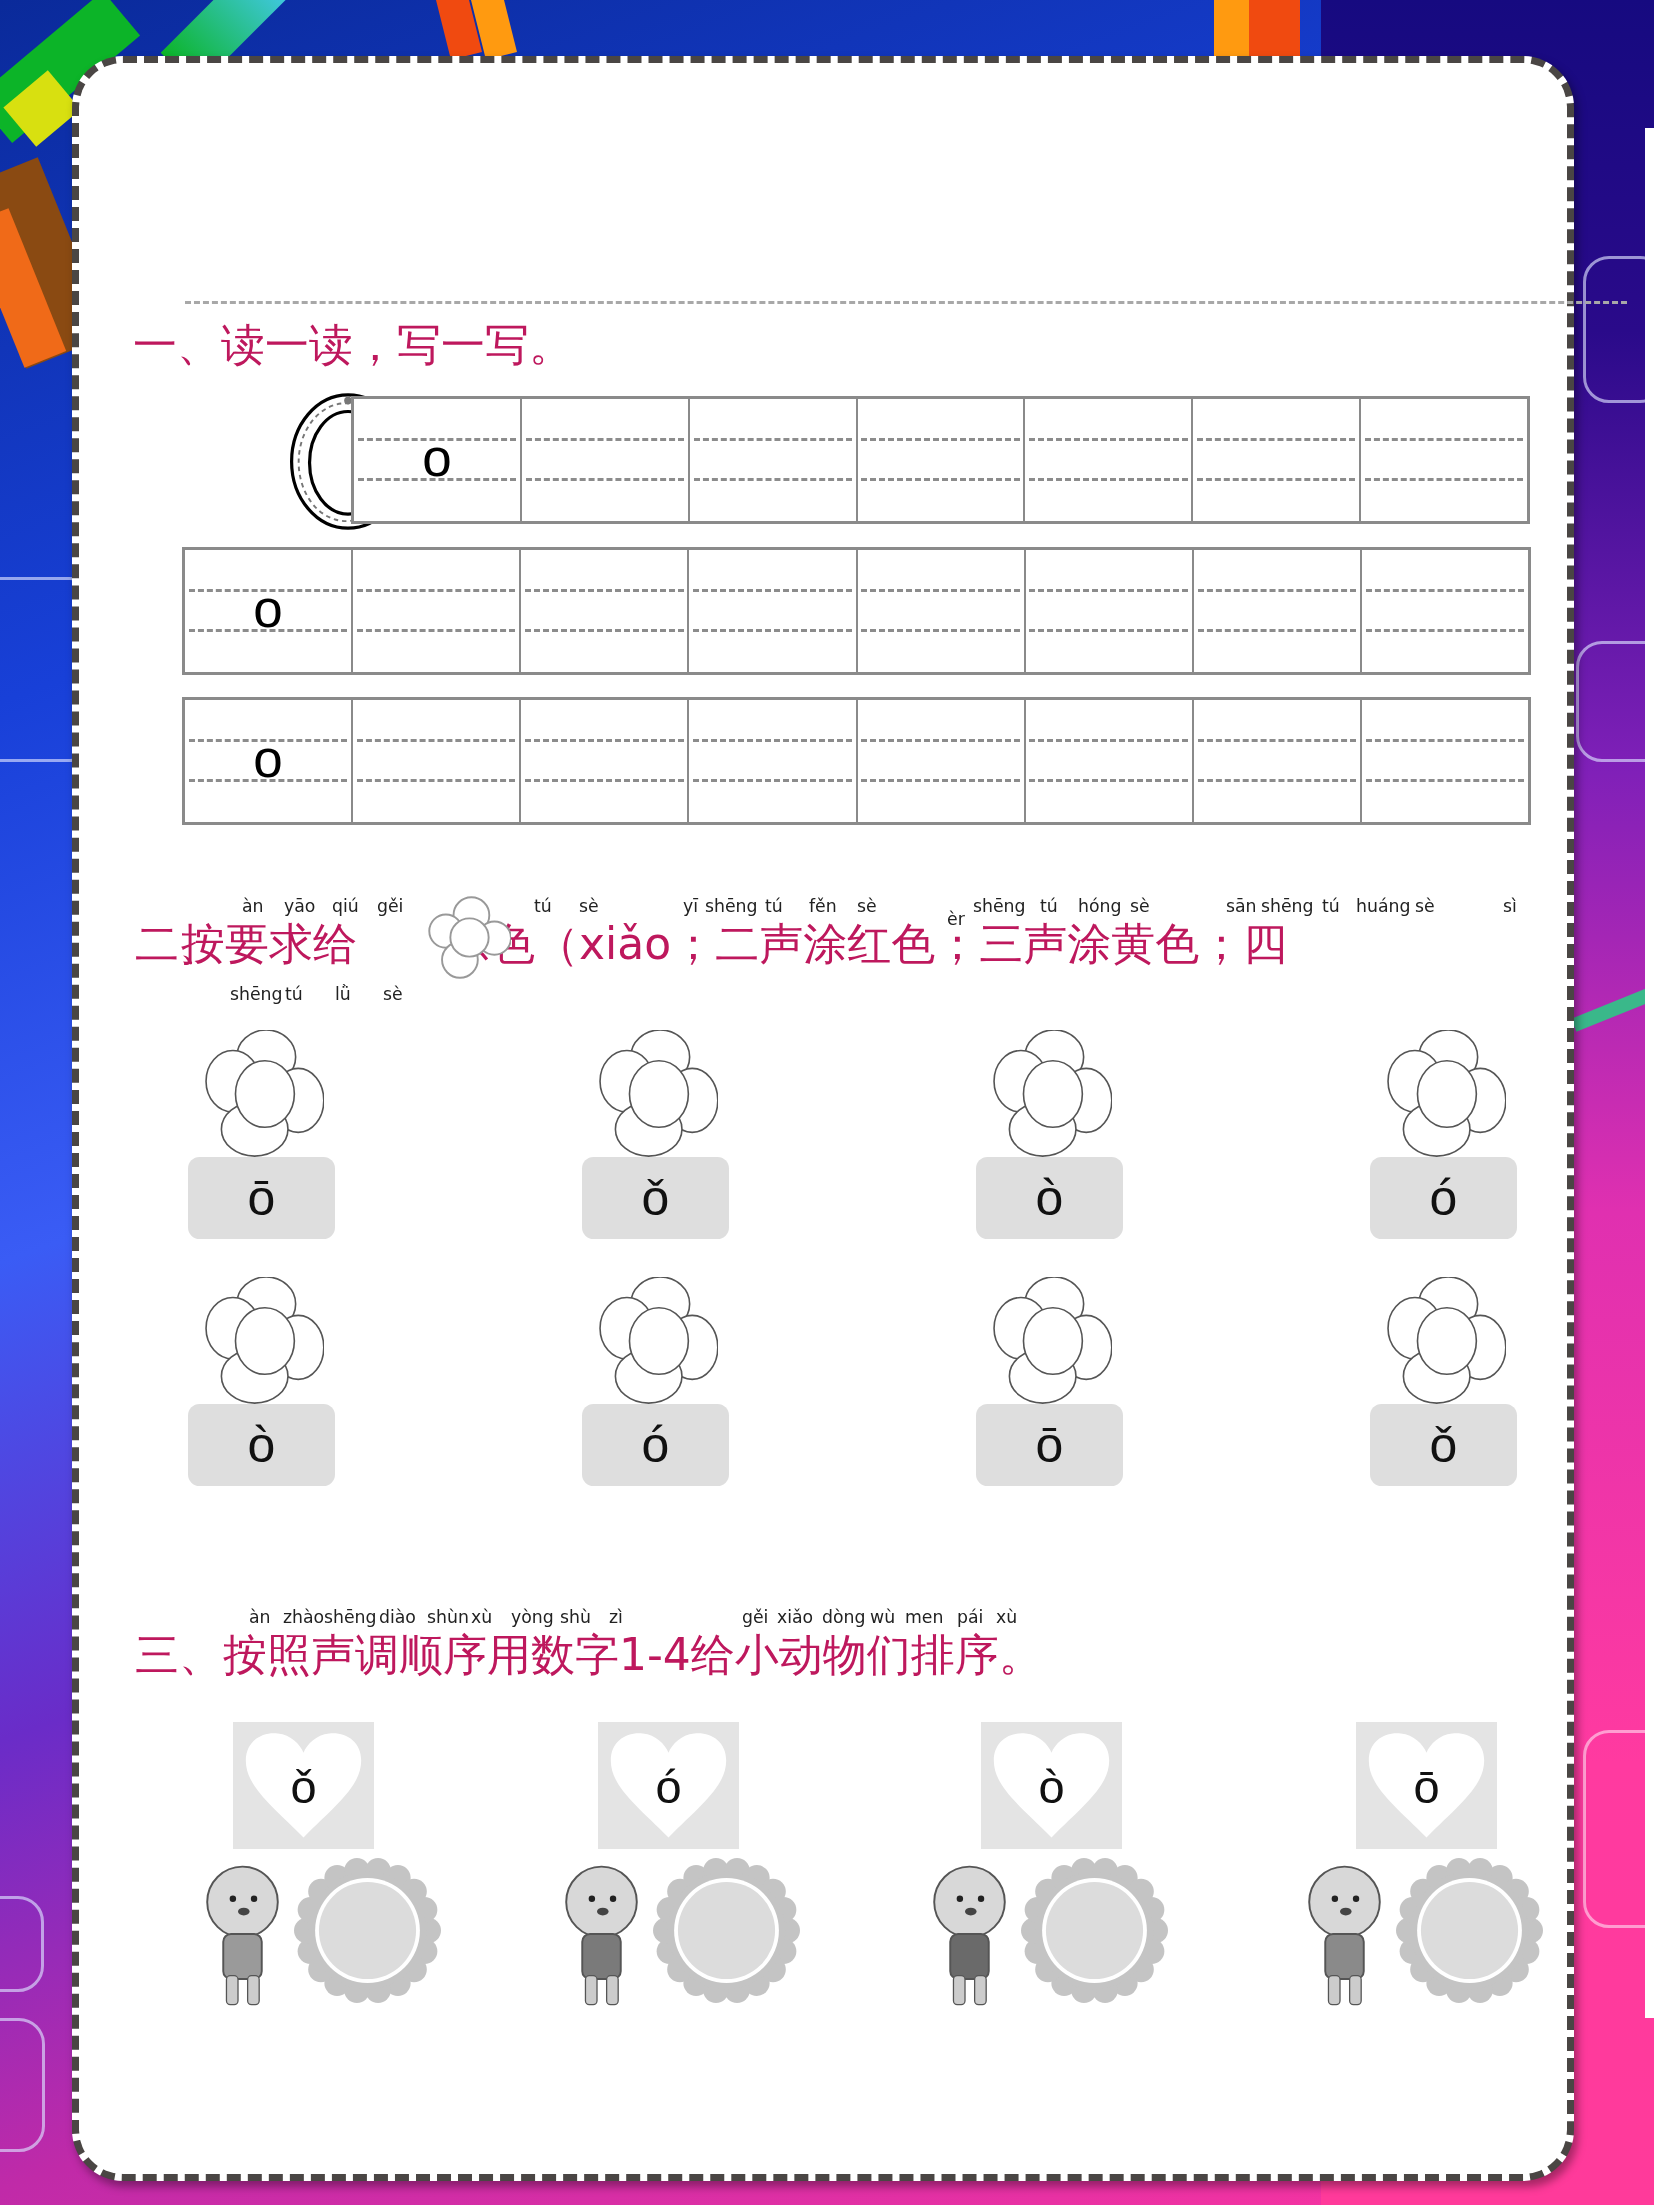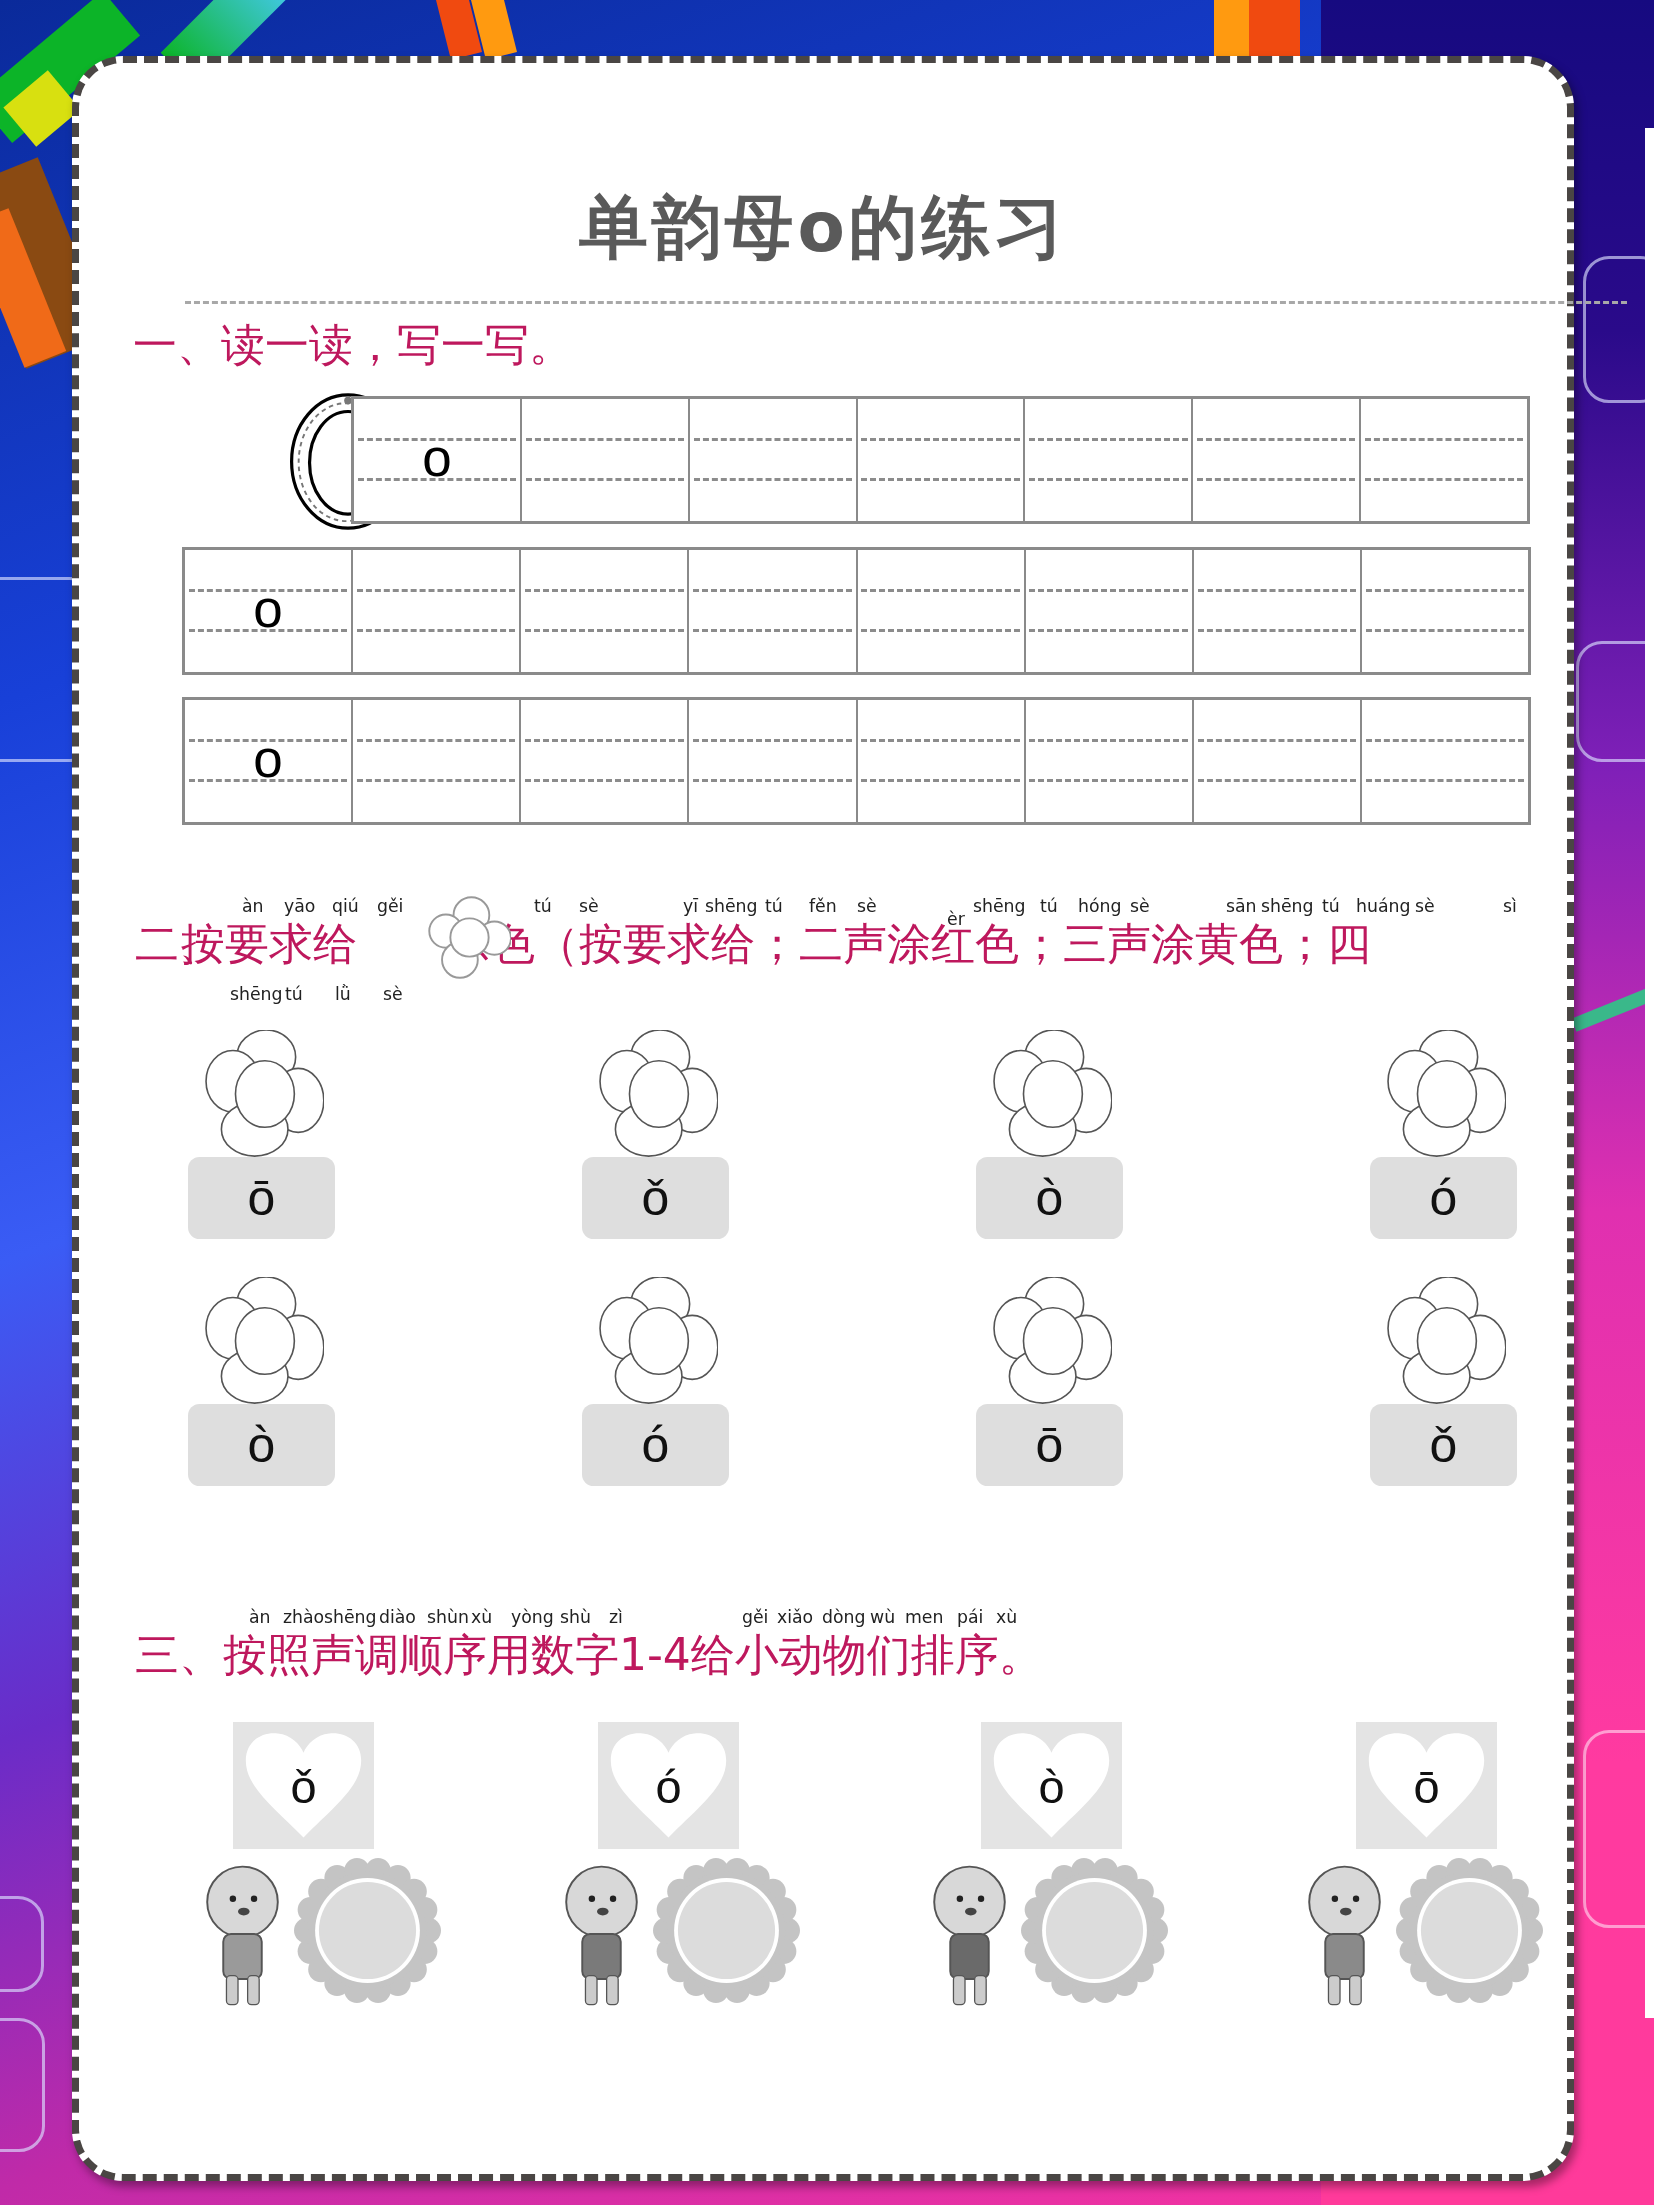--- a/index.html
+++ b/index.html
@@ -94,21 +94,20 @@
 <div class="stripe" style="left:442px;top:-13px;width:32px;height:70px;background:#f04a10;transform:rotate(-14deg);"></div>
 <div class="stripe" style="left:477px;top:-13px;width:32px;height:70px;background:#ff9a10;transform:rotate(-14deg);"></div>
 <div class="stripe" style="left:1214px;top:-6.4px;width:35px;height:70px;background:#ff9a10;"></div>
 <div class="stripe" style="left:1249px;top:-6.4px;width:51px;height:70px;background:#f04a10;"></div>
 <div class="stripe" style="left:1570px;top:999px;width:103px;height:14px;background:#3ab88a;transform:rotate(-22deg);"></div>
 
 <div class="side-strip"></div>
 
 <div class="card">
 
-  <div class="title">单韵母o的练习</div>
   <div class="title-rule"></div>
 
   <div class="section-head" style="left:54px;top:253px;">一、读一读，写一写。</div>
 
   <svg class="big-o" viewBox="0 0 190 220" width="122" height="141">
     <ellipse cx="95" cy="110" rx="88" ry="104" fill="none" stroke="#000" stroke-width="5"></ellipse>
     <ellipse cx="95" cy="112" rx="60" ry="80" fill="none" stroke="#000" stroke-width="5"></ellipse>
     <ellipse cx="92" cy="111" rx="74" ry="92" fill="none" stroke="#777" stroke-width="3" stroke-dasharray="7 6"></ellipse>
     <circle cx="95" cy="15" r="6" fill="#777"></circle>
   </svg>
@@ -235,21 +234,21 @@
     <span class="py" style="left:999px;">hóng</span>
     <span class="py" style="left:1051px;">sè</span>
     <span class="py" style="left:1147px;">sān</span>
     <span class="py" style="left:1182px;">shēng</span>
     <span class="py" style="left:1243px;">tú</span>
     <span class="py" style="left:1277px;">huáng</span>
     <span class="py" style="left:1336px;">sè</span>
     <span class="py" style="left:1424px;">sì</span>
   </div>
   <div class="section-head" style="left:56px;top:852px;">
-    <span style="margin-left:46px;">按要求给</span><span style="display:inline-block;width:90px;"></span><span>涂色（</span><span>按要求给；</span><span>二声涂红色；</span><span>三声涂黄色；</span><span>四</span>
+    <span style="margin-left:46px;">按要求给</span><span style="display:inline-block;width:90px;"></span><span>涂色（</span><span>xiǎo；</span><span>二声涂红色；</span><span>三声涂黄色；</span><span>四</span>
   </div>
   <div class="section-head" style="left:56px;top:852px;">二、</div>
   <svg style="position:absolute;left:349px;top:833px;" width="83" height="83" viewBox="0 0 130 130">
     <g fill="#fff" stroke="#999" stroke-width="3">
       <circle cx="68" cy="30" r="28"></circle>
         <circle cx="28" cy="55" r="26"></circle>
         <circle cx="104" cy="66" r="26"></circle>
         <circle cx="50" cy="100" r="28"></circle>
         <circle cx="65" cy="65" r="30"></circle>
     </g>

